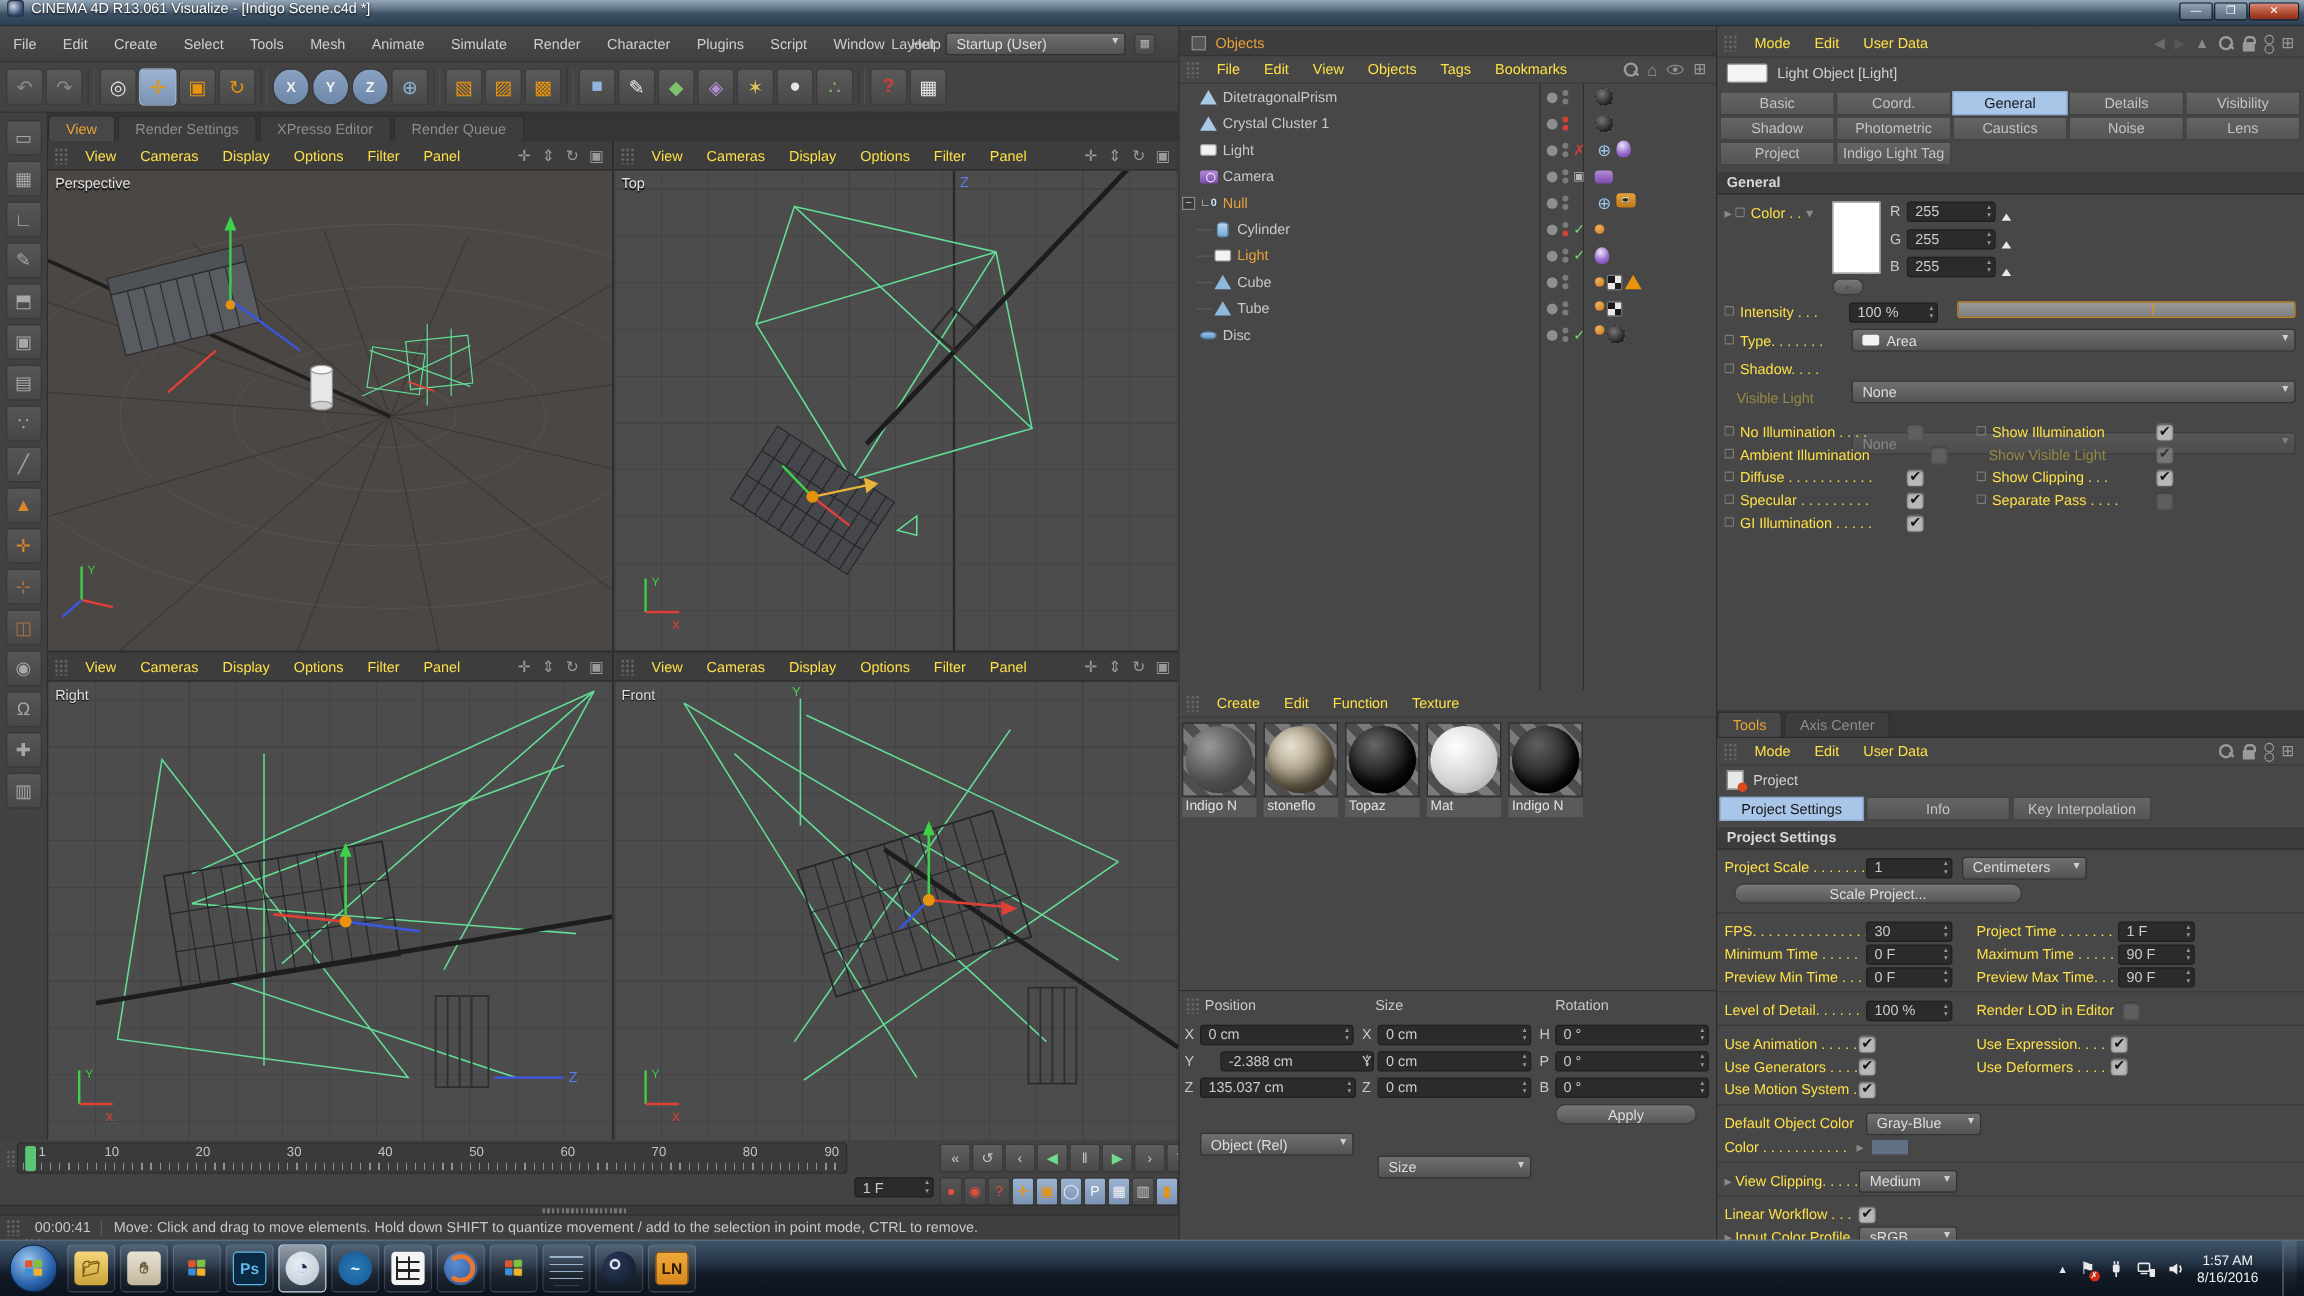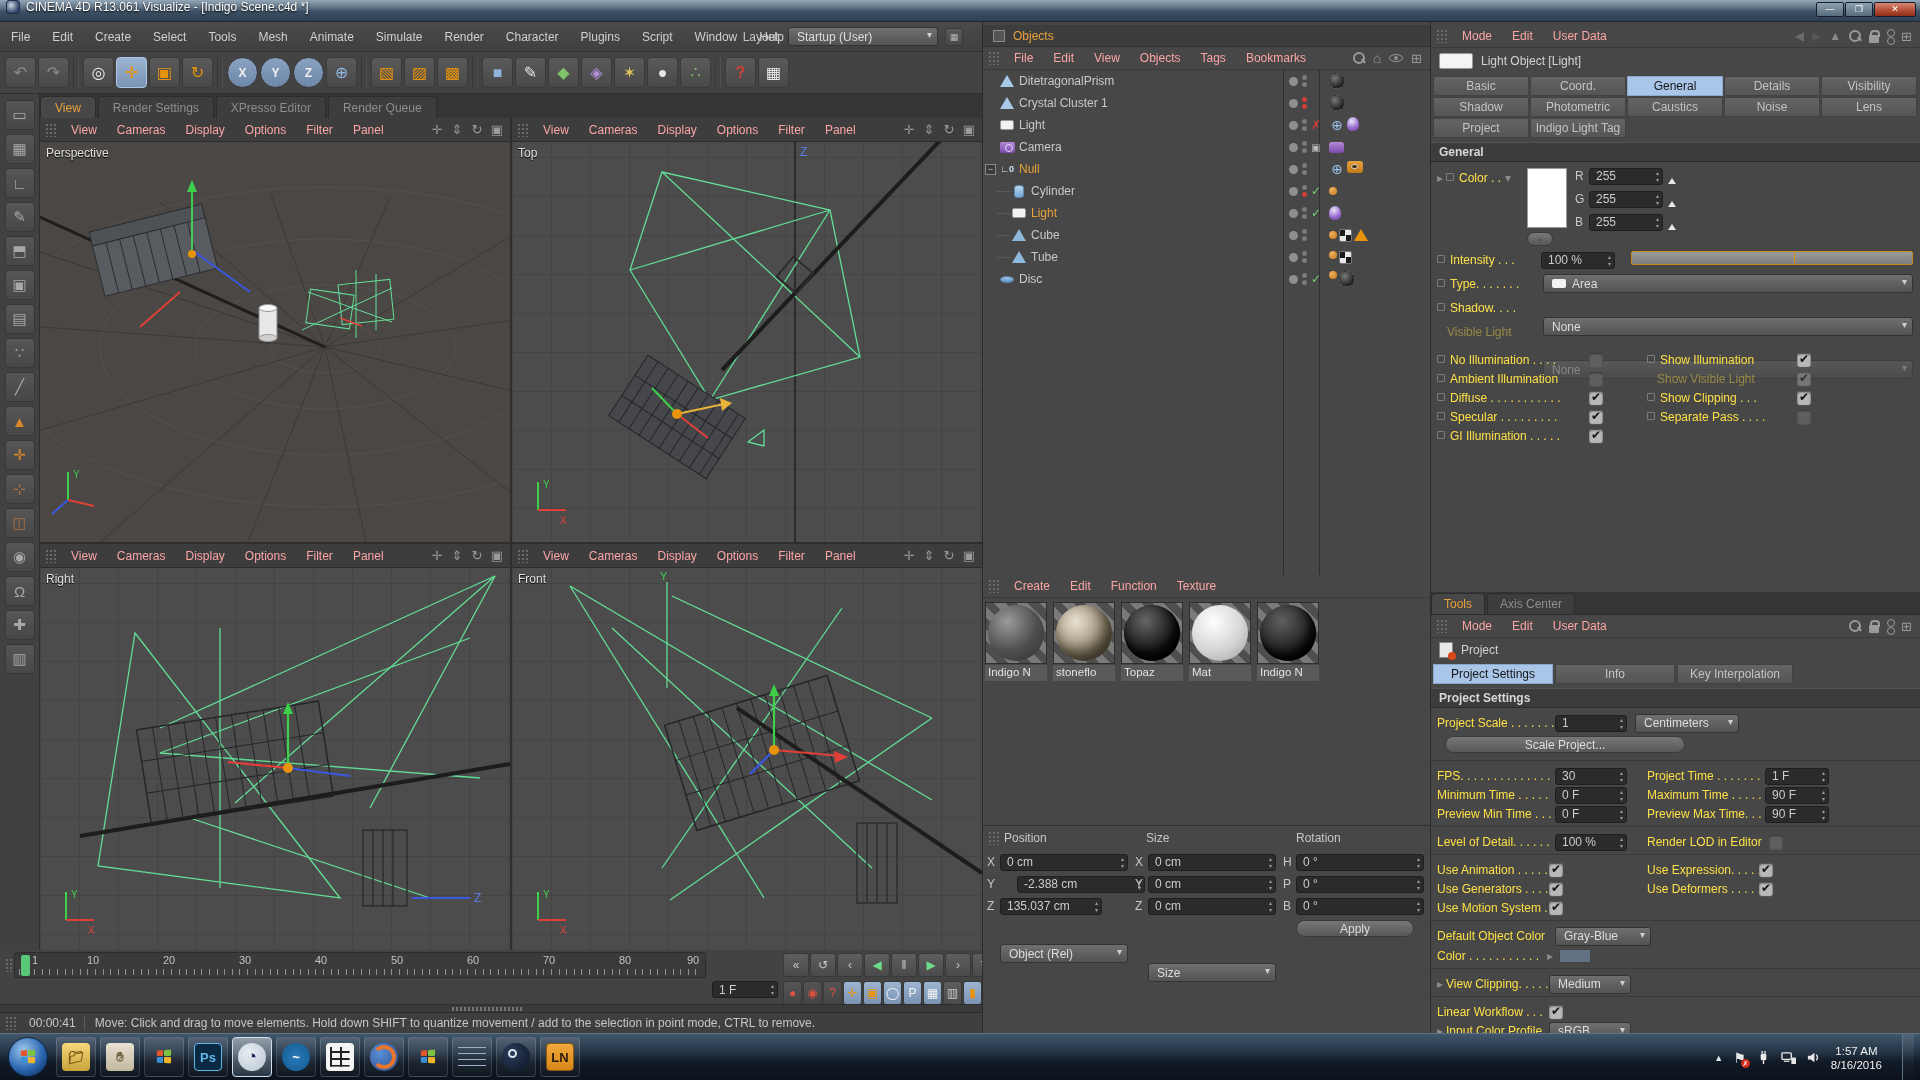--- a/index.html
+++ b/index.html
@@ -29,21 +29,21 @@
   .leftstrip{left:0;top:94px;width:40px;height:918px;background:#414141;border-right:1px solid #2e2e2e;display:flex;flex-direction:column;align-items:center;padding-top:4px}
   .lsi{width:30px;height:30px;margin:2px 0;border-radius:4px;background:linear-gradient(#565656,#474747);border:1px solid #383838;color:#a8a8a8;display:flex;align-items:center;justify-content:center;font-size:15px}
   .lsi.orange{color:#d8882a}.lsi.brown{color:#b07040}
   
   .vtabs{left:40px;top:94px;width:942px;height:24px;background:#353535;display:flex;align-items:flex-end}
   .vtab{height:22px;padding:0 14px;display:flex;align-items:center;background:#3d3d3d;color:#8d8d8d;border:1px solid #2c2c2c;border-bottom:none;border-radius:4px 4px 0 0;margin-right:2px}
   .vtab.act{background:#474747;color:#e9a23b}
   .vpgrid{left:40px;top:118px;width:942px;height:832px;background:#2e2e2e}
   .vp{position:absolute;background:#4c4c4c;overflow:hidden}
   .vhdr{position:absolute;left:0;top:0;right:0;height:24px;background:#3d3d3d;border-bottom:1px solid #2c2c2c;display:flex;align-items:center;z-index:5}
-  .vmi{padding:0 10px;color:#fca5a5}
+  .vmi{padding:0 10px;color:#fde047}
   .vhic{margin-left:2px;color:#9a9a9a;font-size:13px;width:18px;text-align:center}
   .vlabel{position:absolute;left:6px;top:28px;color:#e0e0e0;z-index:5;text-shadow:0 1px 1px #000}
   .grid-bg{background-image:repeating-linear-gradient(to right,#444 0,#444 1px,transparent 1px,transparent 39px),repeating-linear-gradient(to bottom,#444 0,#444 1px,transparent 1px,transparent 39px),repeating-linear-gradient(to right,#3a3a3a 0,#3a3a3a 1px,transparent 1px,transparent 117px),repeating-linear-gradient(to bottom,#3a3a3a 0,#3a3a3a 1px,transparent 1px,transparent 117px)}
   .grip{width:12px;height:14px;background:radial-gradient(#6a6a6a 1px,transparent 1.2px);background-size:4px 4px;margin:0 4px 0 5px;flex:none}
   
   .pmenu{height:23px;background:#474747;border-bottom:1px solid #3a3a3a;display:flex;align-items:center}
   .ptitle{height:22px;background:#3d3d3d;display:flex;align-items:center;border-bottom:1px solid #303030}
   .ptabs{height:23px;background:#353535;display:flex;align-items:flex-end;border-bottom:1px solid #2c2c2c}
   .sect{height:20px;background:#3c3c3c;border-top:1px solid #525252;border-bottom:1px solid #2b2b2b;color:#d8d8d8;font-weight:bold;display:flex;align-items:center;padding-left:8px}
   .spin{background:#2b2b2b;border:1px solid #1f1f1f;border-radius:3px;height:17px;display:flex;align-items:center;padding:0 16px 0 6px;color:#ccc;position:relative;white-space:nowrap}
@@ -858,21 +858,21 @@
         </span>
       </div>
     <div class="arow" style="left:4px;top:48px">
         <span style="width:10px">Y</span>
         <span class="spin" style="width:128px;margin-left:20px">
           <span>-2.388 cm</span>
         </span>
       </div>
     <div class="arow" style="left:4px;top:70px">
         <span style="width:10px">Z</span>
-        <span class="spin" style="width:102px;margin-left:3px">
+        <span class="spin" style="width:130px;margin-left:3px">
           <span>135.037 cm</span>
         </span>
       </div>
     <div class="arow" style="left:152px;top:26px">
         <span style="width:10px">X</span>
         <span class="spin" style="width:128px;margin-left:3px">
           <span>0 cm</span>
         </span>
       </div>
     <div class="arow" style="left:152px;top:48px">
@@ -1010,21 +1010,21 @@
       </div>
     <span class="drop abs dis" style="left:112px;top:160px;width:370px">
         <span>None</span>
       </span>
     
     <div class="arow" style="left:6px;top:188px">
         <span class="albl" style="width:152px">No Illumination . . . .</span>
         <span class="cb">✔</span>
       </div>
     <div class="arow" style="left:6px;top:207px">
-        <span class="albl" style="width:152px">Ambient Illumination</span>
+        <span class="albl" style="width:172px">Ambient Illumination</span>
         <span class="cb">✔</span>
       </div>
     <div class="arow" style="left:6px;top:226px">
         <span class="albl" style="width:152px">Diffuse . . . . . . . . . . .</span>
         <span class="cb on">✔</span>
       </div>
     <div class="arow" style="left:6px;top:245px">
         <span class="albl" style="width:152px">Specular . . . . . . . . .</span>
         <span class="cb on">✔</span>
       </div>

